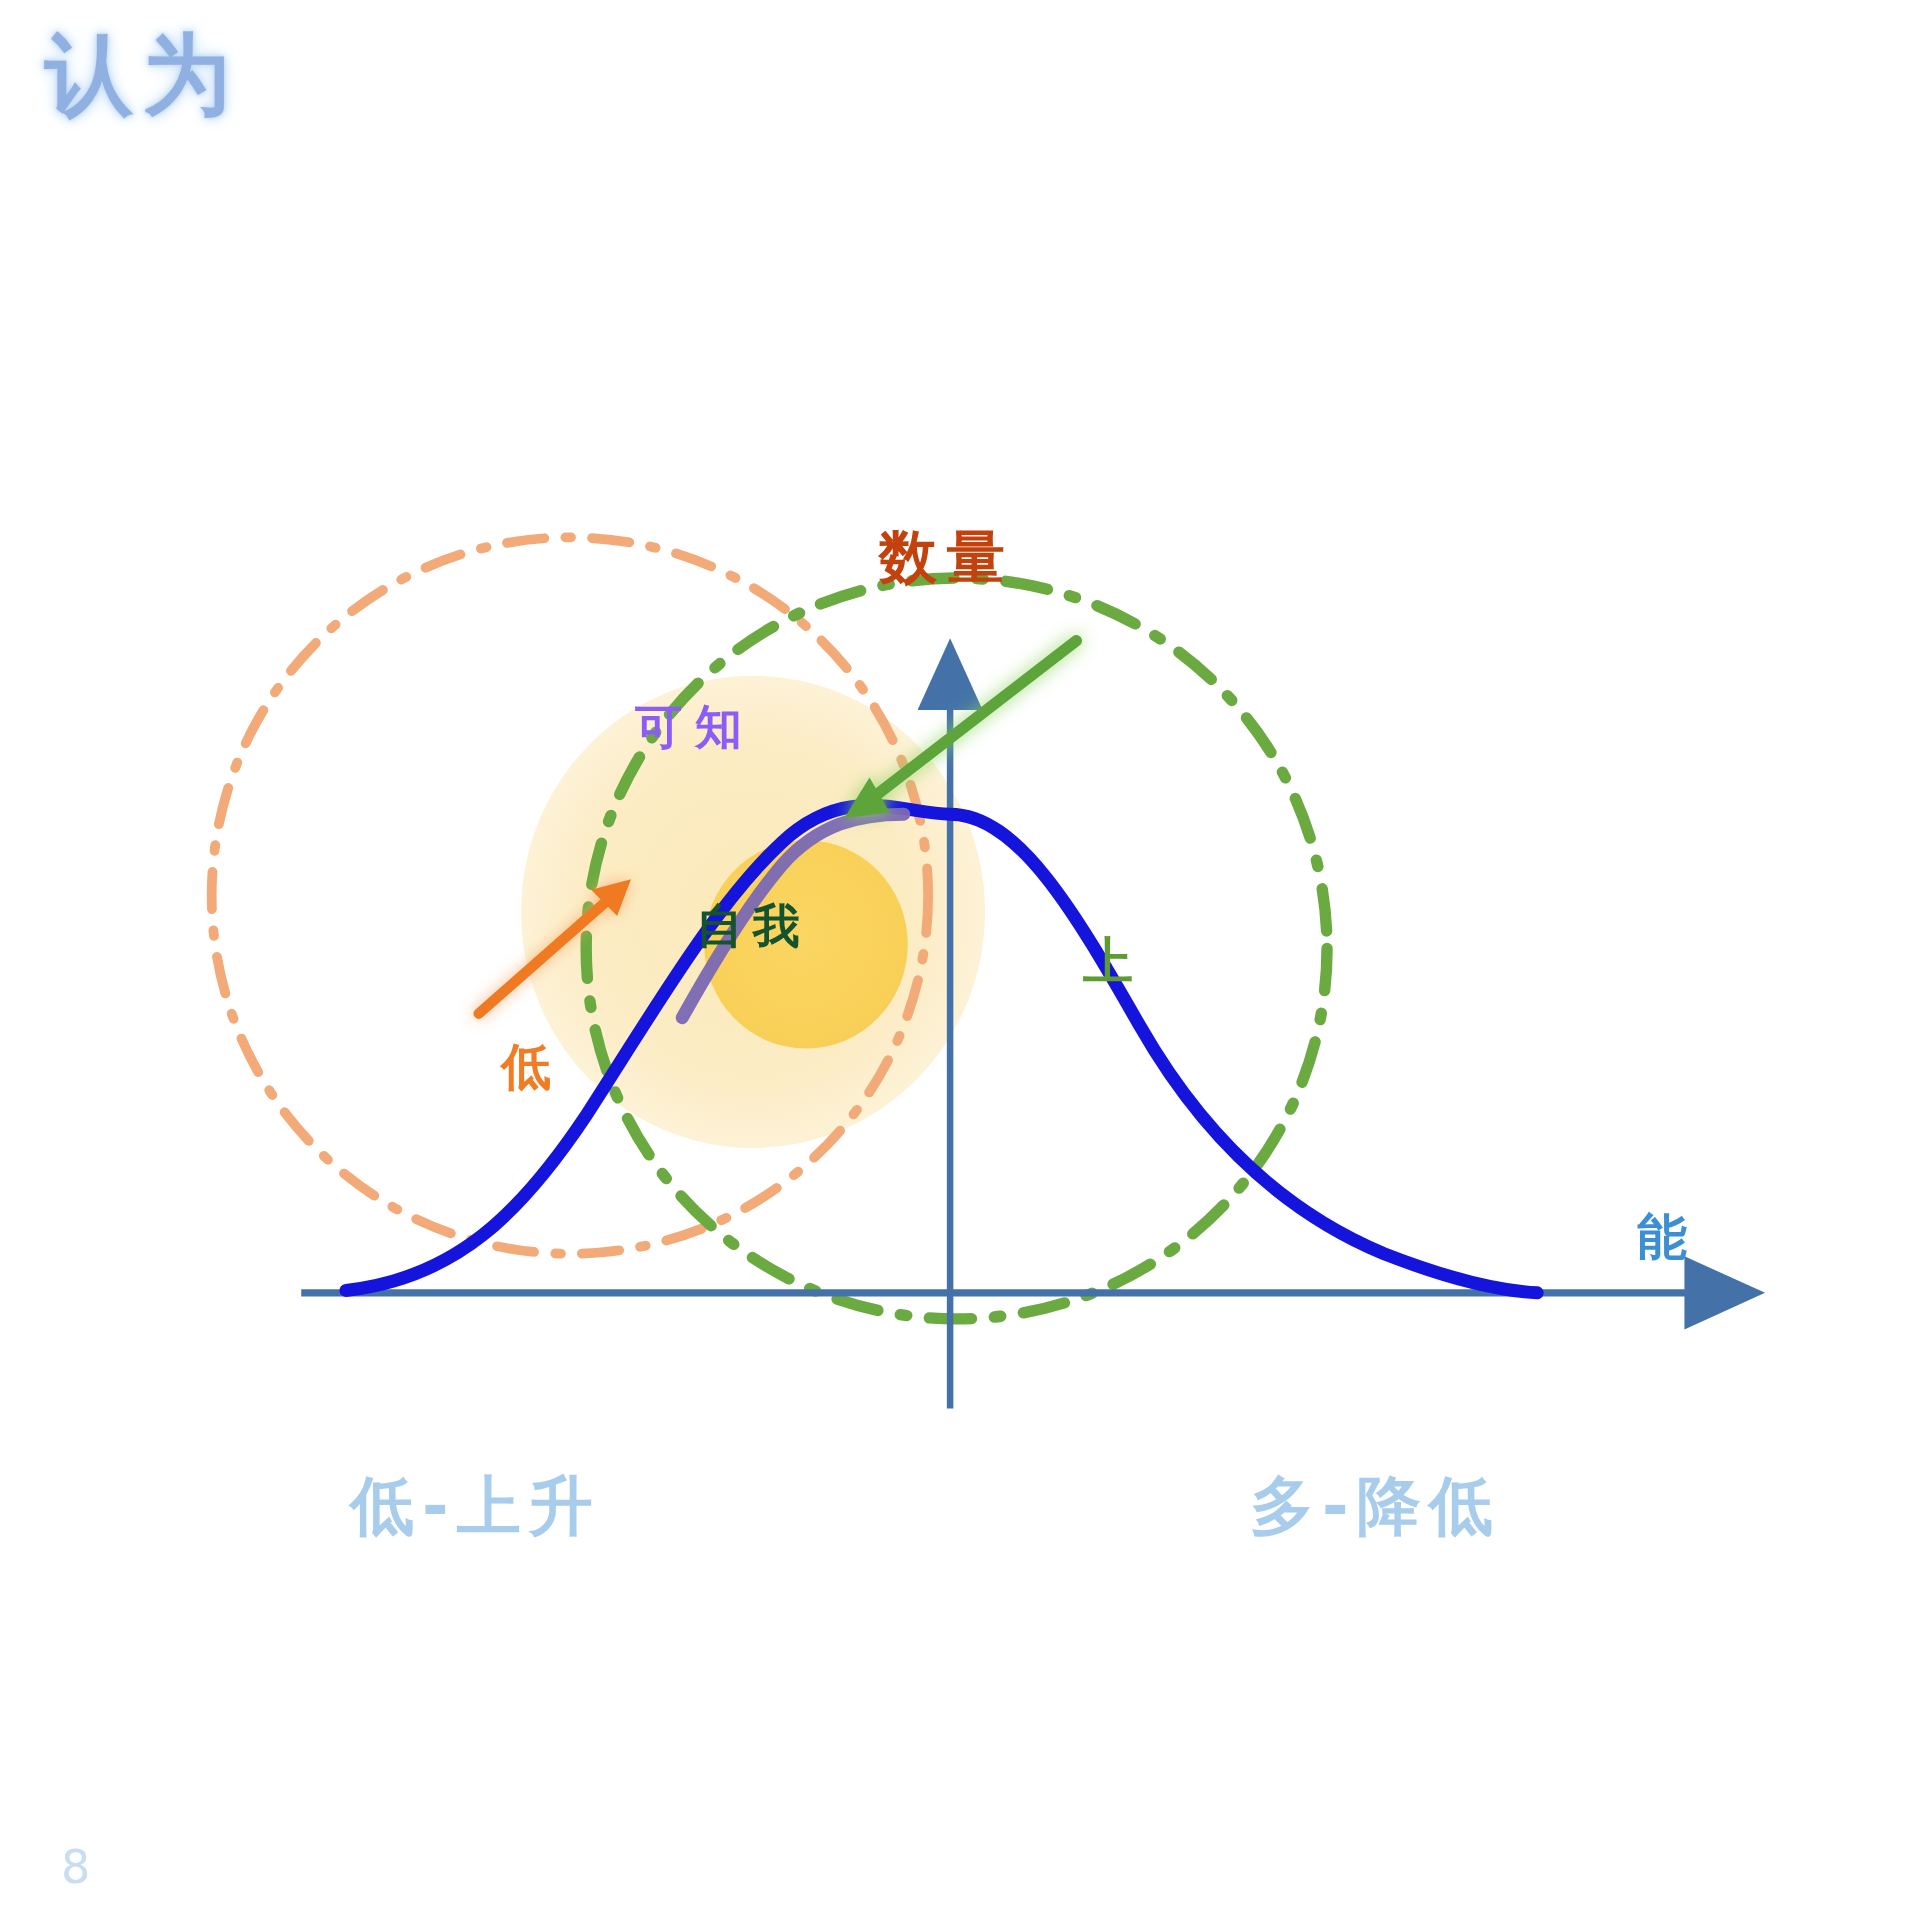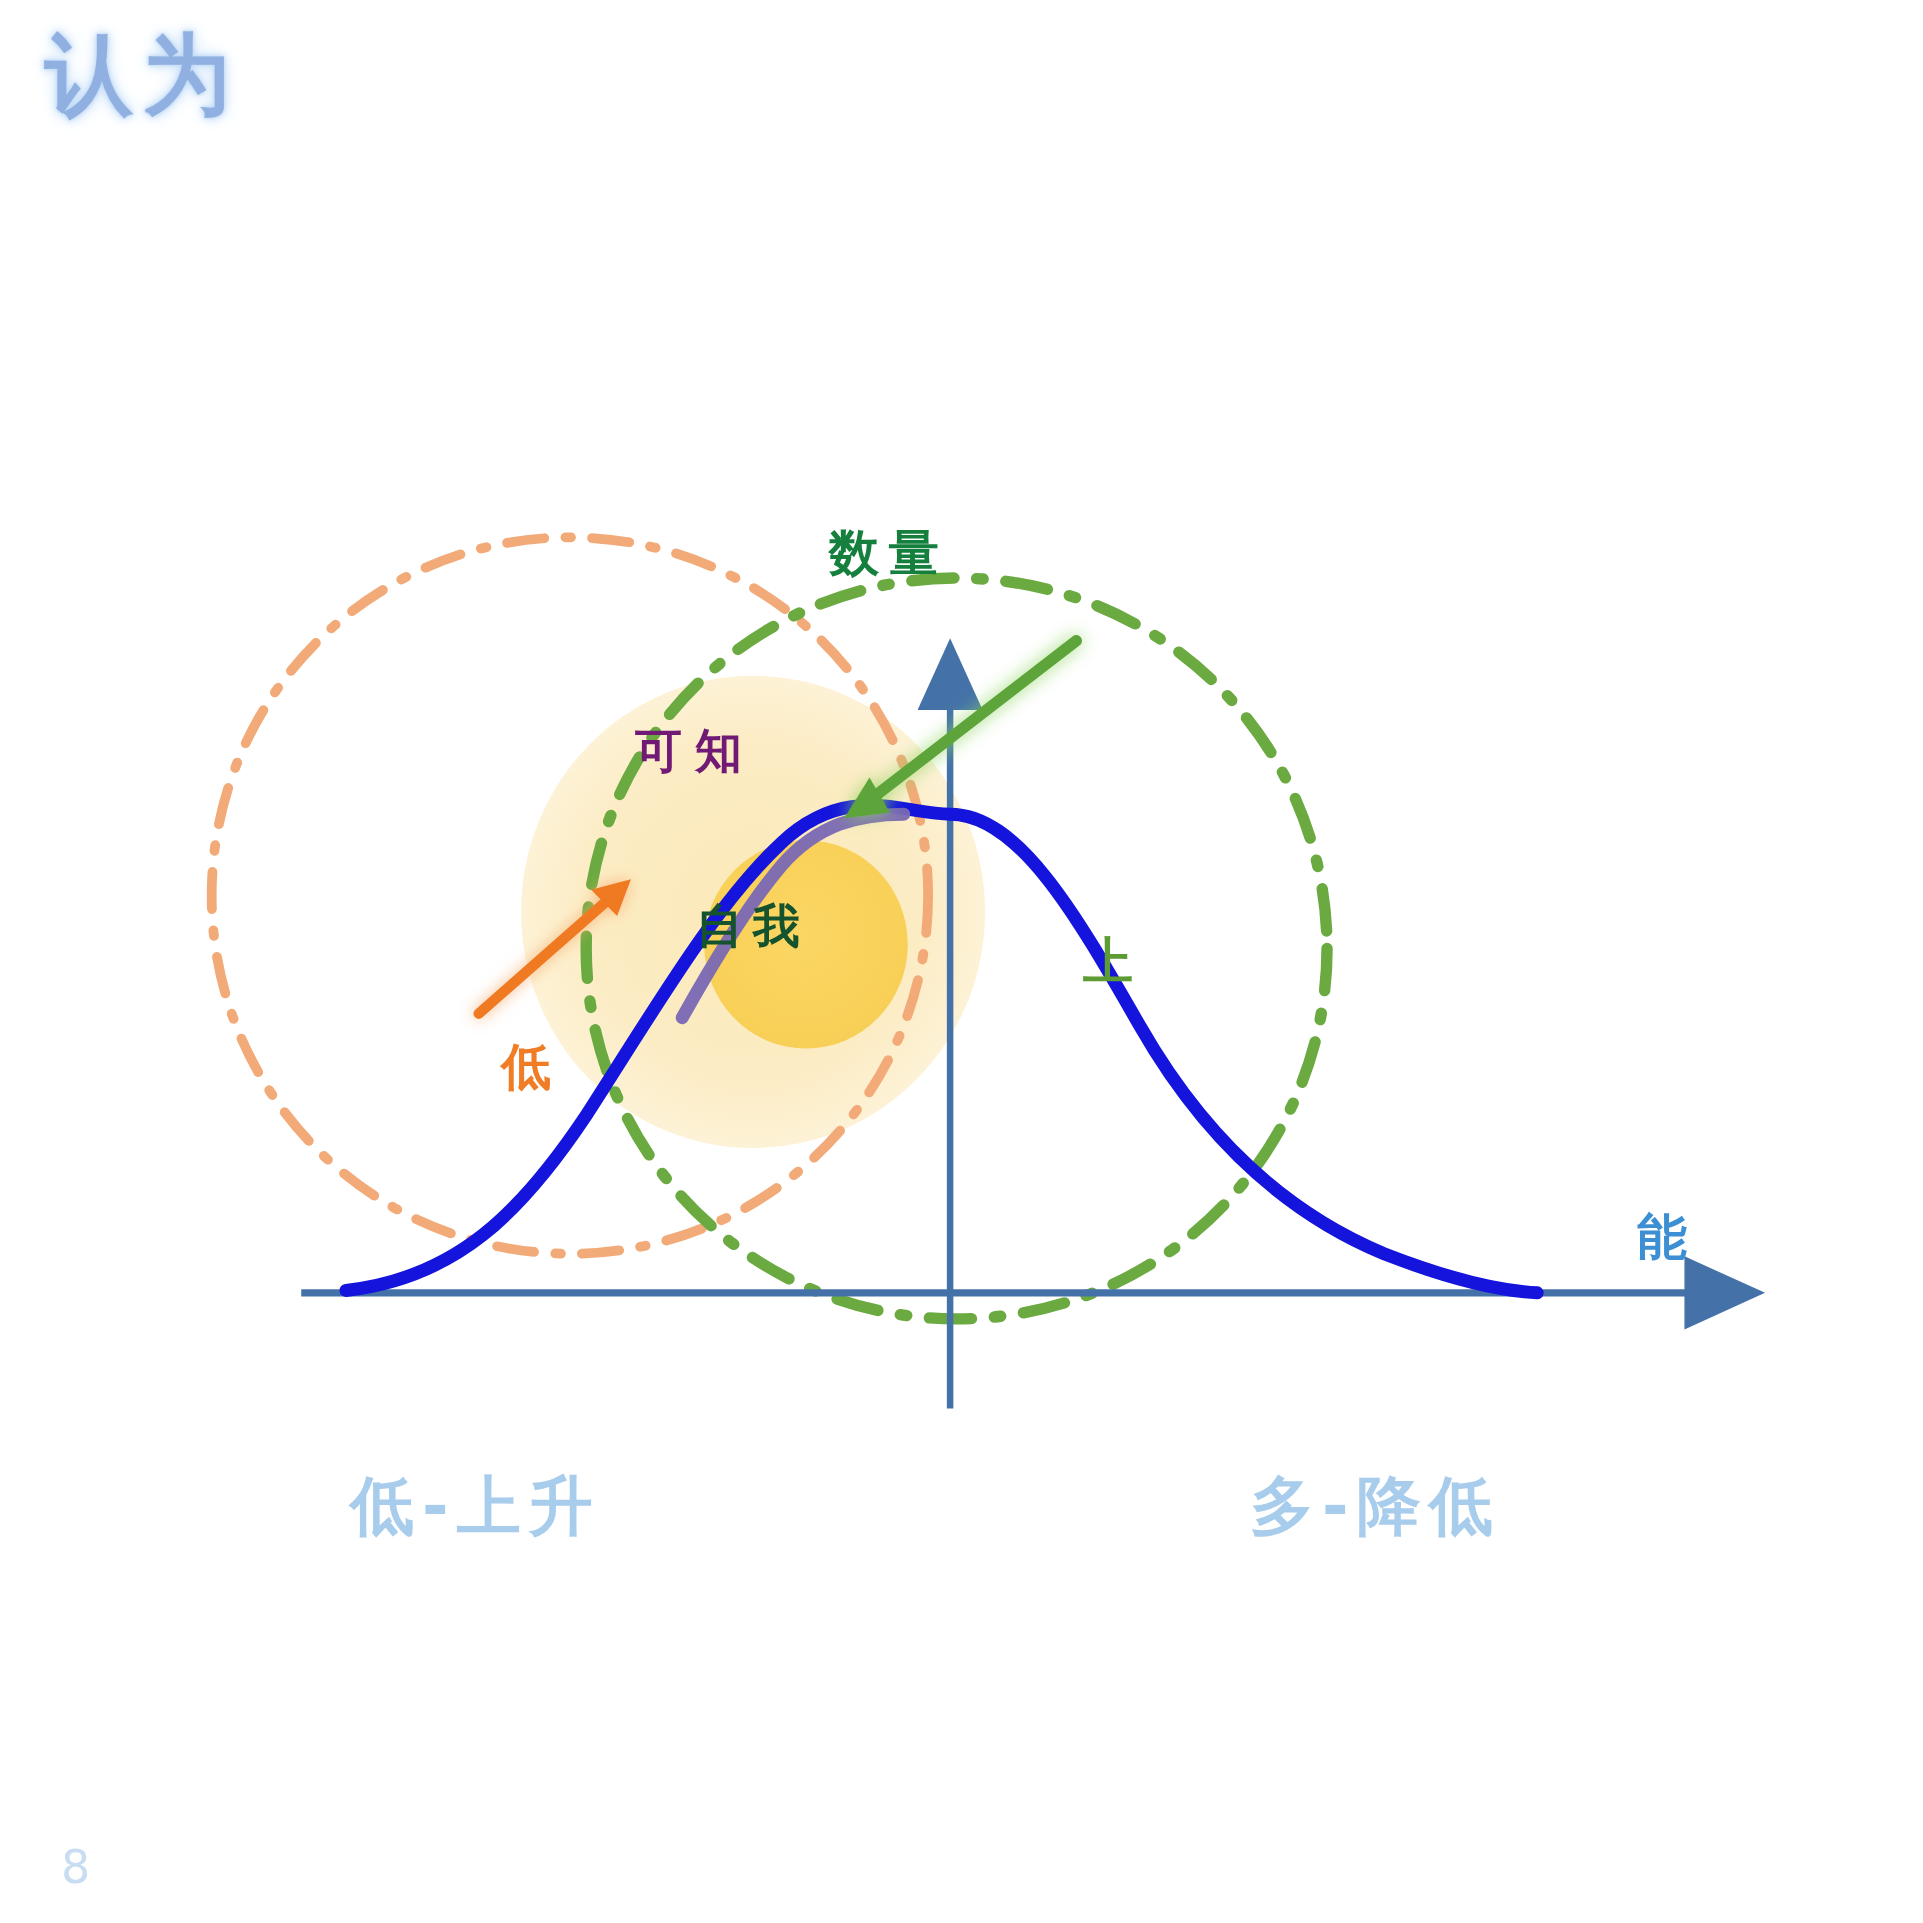--- a/index.html
+++ b/index.html
@@ -43,42 +43,42 @@
 
   #main-title {
     left: 717px;
     top: 318px;
     font-size: 77px;
     letter-spacing: 14.7px;
     color: #b9d5f0;
   }
 
   #y-axis-label {
-    left: 829px;
+    left: 879px;
     top: 528px;
-    font-size: 50px;
+    font-size: 58px;
     letter-spacing: 9.8px;
-    color: #15803d;
+    color: #c2410c;
     font-weight: 700;
   }
 
   #x-axis-label {
     left: 1637px;
     top: 1212px;
     font-size: 50px;
     color: #3d8fd4;
     font-weight: 700;
   }
 
   #label-knowable {
     left: 635px;
-    top: 727px;
+    top: 703px;
     font-size: 47px;
     letter-spacing: 13px;
-    color: #701a75;
+    color: #8b5cf6;
     font-weight: 700;
     text-align: center;
   }
 
   #label-self {
     left: 696px;
     top: 902px;
     font-size: 47px;
     letter-spacing: 9.8px;
     color: #14532d;

